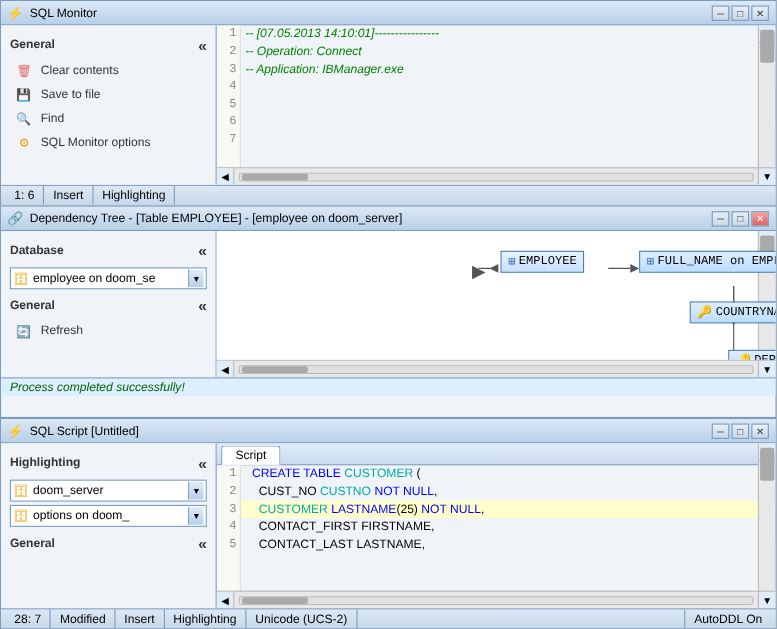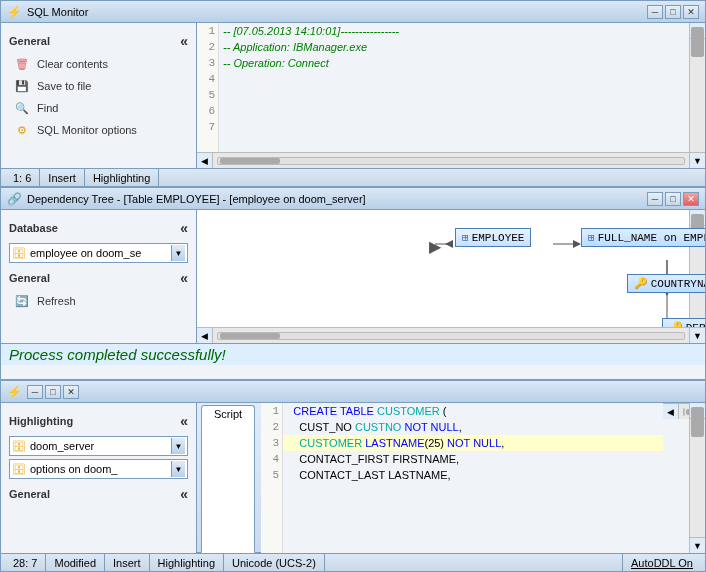--- a/index.html
+++ b/index.html
@@ -60,21 +60,21 @@
       display: flex; align-items: center;
       height: 18px; padding: 0 4px;
       font-size: 11px;
     }
     .status-item {
       padding: 0 8px;
       border-right: 1px solid #7a9cbd;
       height: 100%; display: flex; align-items: center;
       white-space: nowrap;
     }
-    .status-item:last-child { border-right: none; text-decoration: underline; }
+    .status-item:last-child { border-right: none; }
     .h-scroll {
       background: #e8e8e8;
       height: 16px;
       border-top: 1px solid #bbb;
       display: flex; align-items: center;
     }
     .h-scroll-track { flex: 1; height: 8px; background: #e0e0e0; margin: 0 4px; border: 1px solid #bbb; border-radius: 2px; position: relative; }
     .h-scroll-thumb { position: absolute; left: 2px; width: 60px; height: 6px; background: #aaa; border-radius: 2px; top: 0; }
     .v-scroll { position: absolute; right: 0; top: 0; bottom: 0; width: 16px; background: #e8e8e8; border-left: 1px solid #bbb; }
     .v-scroll-thumb { position: absolute; top: 4px; left: 1px; right: 1px; height: 30px; background: #aaa; border-radius: 2px; }
@@ -102,21 +102,21 @@
       white-space: nowrap;
       font-family: 'Courier New', monospace;
     }
     .dep-node.main { background: linear-gradient(to bottom, #e8f4ff, #c8e0ff); }
 
     
     .process-bar {
       background: #ddeeff;
       border-top: 1px solid #7a9cbd;
       padding: 2px 8px;
-      font-size: 15px;
+      font-size: 11px;
       color: #006600;
       font-style: italic;
     }
 
     
     .tab-bar {
       background: linear-gradient(to bottom, #e0ecf8, #ccdaf0);
       border-bottom: 1px solid #7a9cbd;
       display: flex; padding: 2px 4px 0;
     }
@@ -236,22 +236,22 @@
               <div>2</div>
               <div>3</div>
               <div>4</div>
               <div>5</div>
               <div>6</div>
               <div>7</div>
           </div>
           <div class="code-scroll">
             <div class="code-line"></div>
             <div class="code-line c-comment">-- [07.05.2013 14:10:01]----------------</div>
+            <div class="code-line c-comment">-- Operation: Connect</div>
             <div class="code-line c-comment">-- Application: IBManager.exe</div>
-            <div class="code-line c-comment">-- Operation: Connect</div>
             <div class="code-line"></div>
             <div class="code-line highlighted"></div>
             <div class="code-line"></div>
           </div>
         </div>
 
         <div class="h-scroll">
           <div style="width:16px; height:100%; background:#e0ecf8; border-right:1px solid #bbb; display:flex;align-items:center;justify-content:center; font-size:9px;">◀</div>
           <div class="h-scroll-track">
             <div class="h-scroll-thumb"></div>
@@ -362,20 +362,21 @@
         </div>
       </div>
     </div>
 
     <div class="process-bar">Process completed successfully!</div>
   </div>
 
   <div class="window win3">
     <div class="window-title">
       <span class="title-icon">⚡</span>
+      <span class="title-text">SQL Script [Untitled]</span>
       <div class="window-controls">
         <div class="win-btn">─</div>
         <div class="win-btn">□</div>
         <div class="win-btn">✕</div>
       </div>
     </div>
     <div class="window-body" style="height: calc(100% - 40px);">
 
       <div class="left-panel">
         <div class="section-header">
@@ -392,21 +393,21 @@
           <span class="dd-text">options on doom_</span>
           <span class="dd-arrow">▼</span>
         </div>
         <div class="section-header">
           <span>General</span>
           <span class="dbl-arrow">«</span>
         </div>
         <div class="left-collapse">‹</div>
       </div>
 
-      <div style="flex:1; display:flex; flex-direction:row; overflow:hidden; position:relative;">
+      <div style="flex:1; display:flex; flex-direction:column; overflow:hidden; position:relative;">
 
         <div class="tab-bar">
           <div class="tab active">Script</div>
         </div>
 
         <div class="code-block" style="flex:1; overflow:hidden;">
           <div class="gutter">
             <div>1</div>
               <div>2</div>
               <div>3</div>

